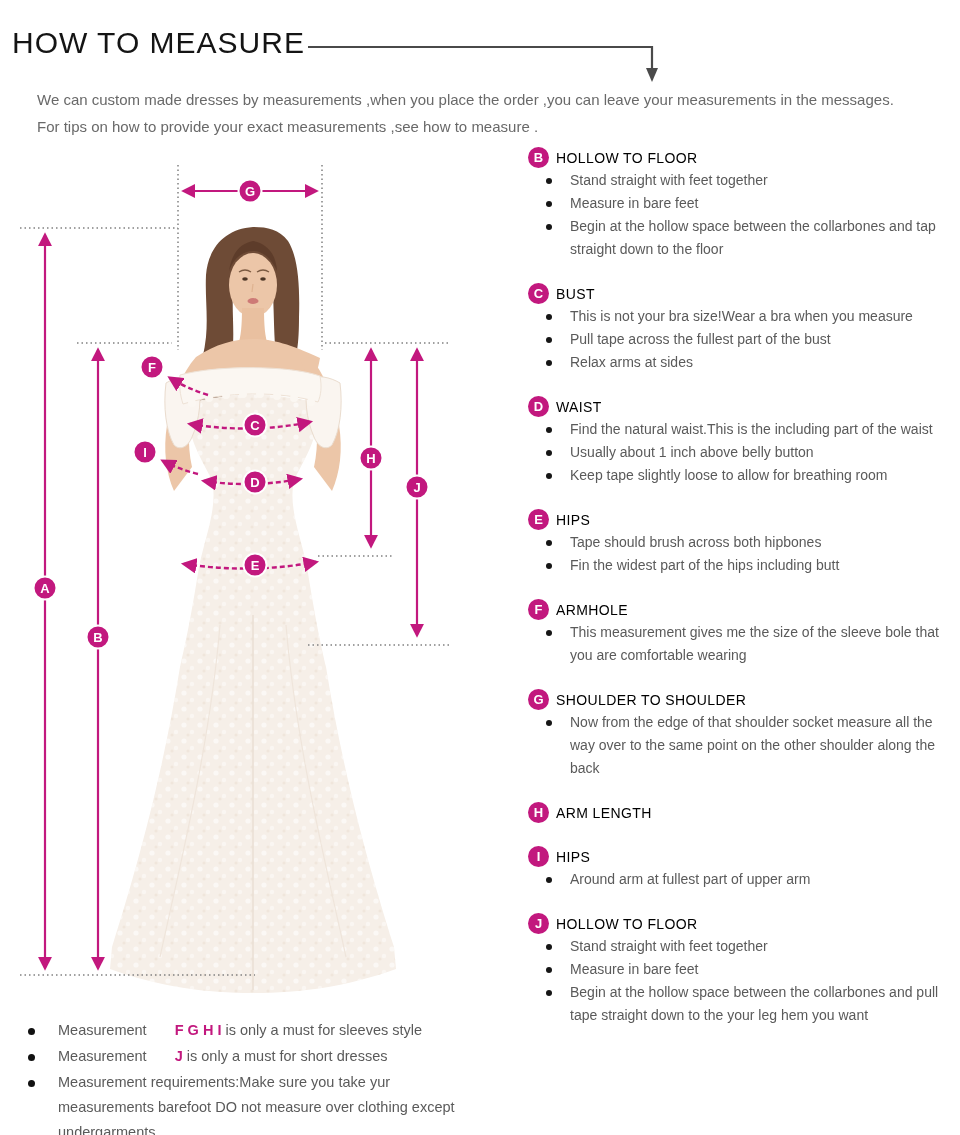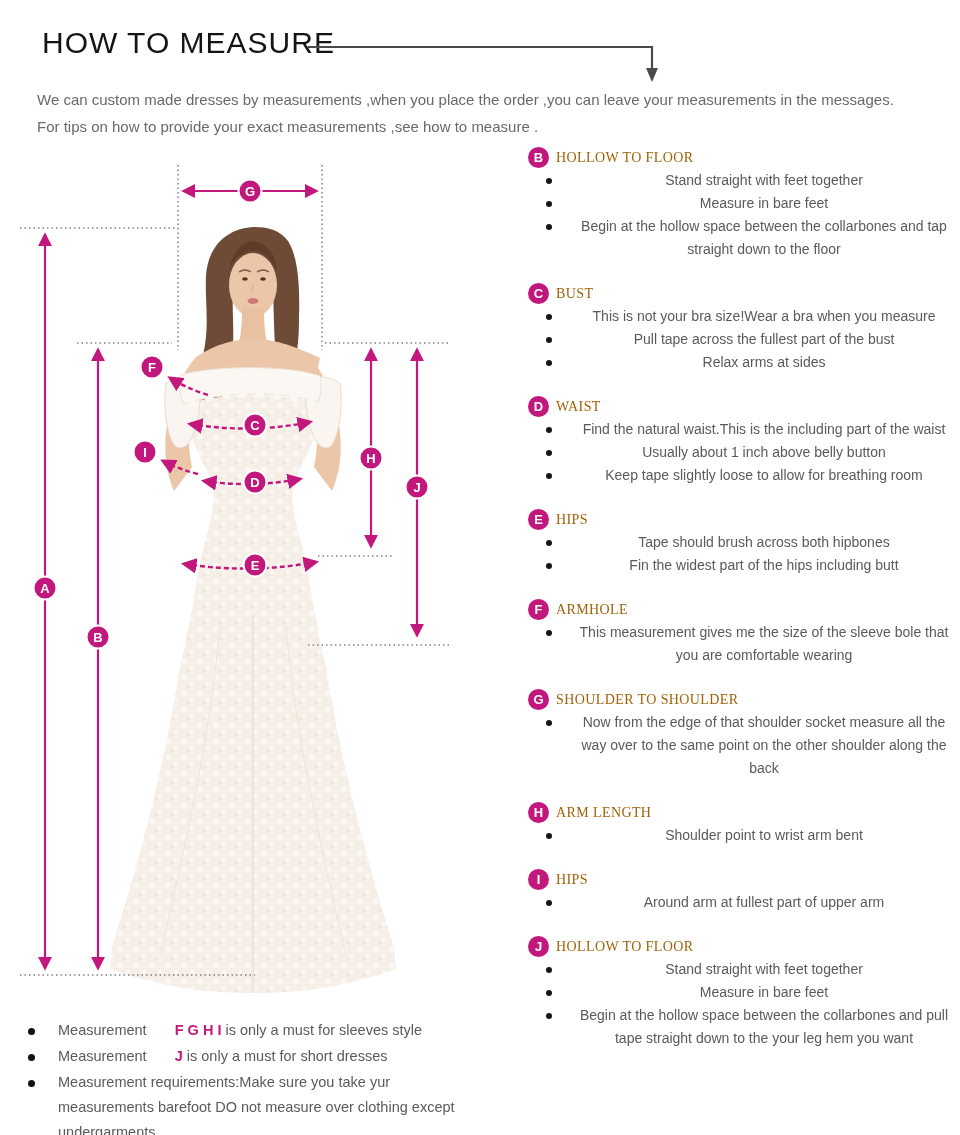--- a/index.html
+++ b/index.html
@@ -3,38 +3,38 @@
 <meta charset="utf-8">
 <style>
   html,body{margin:0;padding:0;}
   body{
     width:960px;height:1135px;position:relative;background:#ffffff;
     font-family:"Liberation Sans", sans-serif;overflow:hidden;
   }
   
   .page-title{
     position:absolute;left:12px;top:26px;
-    font-size:30px;font-weight:400;color:#141414;letter-spacing:1px;margin-left:30px;
+    font-size:30px;font-weight:400;color:#141414;letter-spacing:1px;
   }
   .title-arrow{position:absolute;left:300px;top:30px;}
   .intro{position:absolute;left:12px;top:86px;width:936px;margin-left:25px;}
   .intro p{margin:0;font-size:15px;line-height:27px;color:#696969;}
   
   .sections{position:absolute;left:528px;top:146px;width:430px;}
   .section{margin-bottom:21px;}
   .sec-head{display:flex;align-items:center;height:23px;}
   .badge{
     width:21px;height:21px;border-radius:50%;background:#c2187e;color:#fff;
     font-size:13px;font-weight:bold;display:inline-flex;align-items:center;
     justify-content:center;flex:0 0 21px;
   }
-  .sec-title{margin-left:7px;font-size:14px;color:#a16207;letter-spacing:0.4px;font-family:Liberation Serif, serif;}
+  .sec-title{margin-left:7px;font-size:14px;color:#000000;letter-spacing:0.4px;}
   ul.bullets{list-style:none;margin:0;padding:0;}
   ul.bullets li{
-    position:relative;padding-left:42px;font-size:14px;line-height:23px;color:#5a5a5a;text-align:center;
+    position:relative;padding-left:42px;font-size:14px;line-height:23px;color:#5a5a5a;
   }
   ul.bullets li .dot{
     position:absolute;left:18px;top:9px;width:6px;height:6px;border-radius:50%;
     background:#161616;
   }
   
   .footnotes{position:absolute;left:12px;top:1018px;width:470px;}
   .footnote{
     position:relative;padding-left:46px;font-size:14.5px;line-height:25px;color:#5a5a5a;
     margin-bottom:1px;
@@ -303,23 +303,20 @@
     <ul class="bullets">
       <li><span class="dot"></span><span>Now from the edge of that shoulder socket measure all the way over to the same point on the other shoulder along the back</span></li>
     </ul>
   </div>
 
   <div class="section">
     <div class="sec-head">
       <span class="badge">H</span>
       <span class="sec-title">ARM LENGTH</span>
     </div>
-    <ul class="bullets">
-      <li><span class="dot"></span><span>Shoulder point to wrist arm bent</span></li>
-    </ul>
   </div>
 
   <div class="section">
     <div class="sec-head">
       <span class="badge">I</span>
       <span class="sec-title">HIPS</span>
     </div>
     <ul class="bullets">
       <li><span class="dot"></span><span>Around arm at fullest part of upper arm</span></li>
     </ul>

